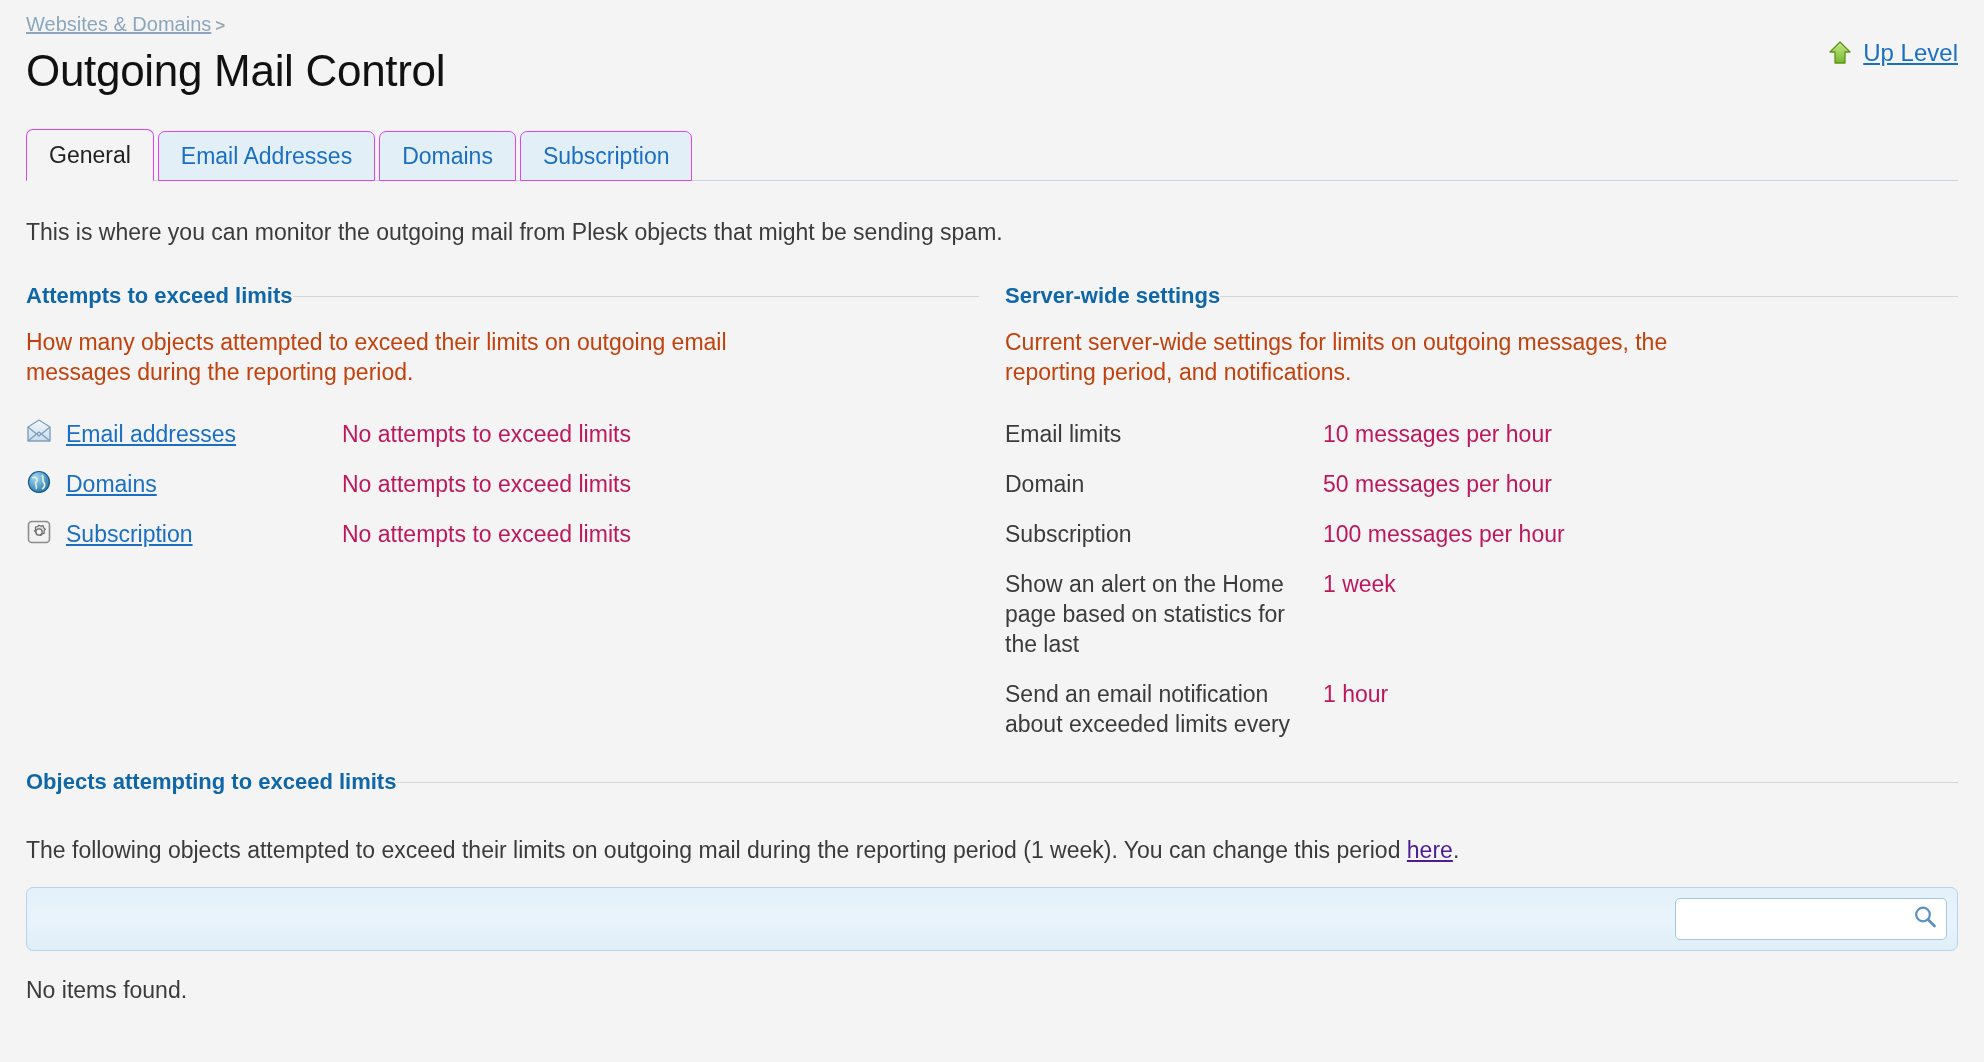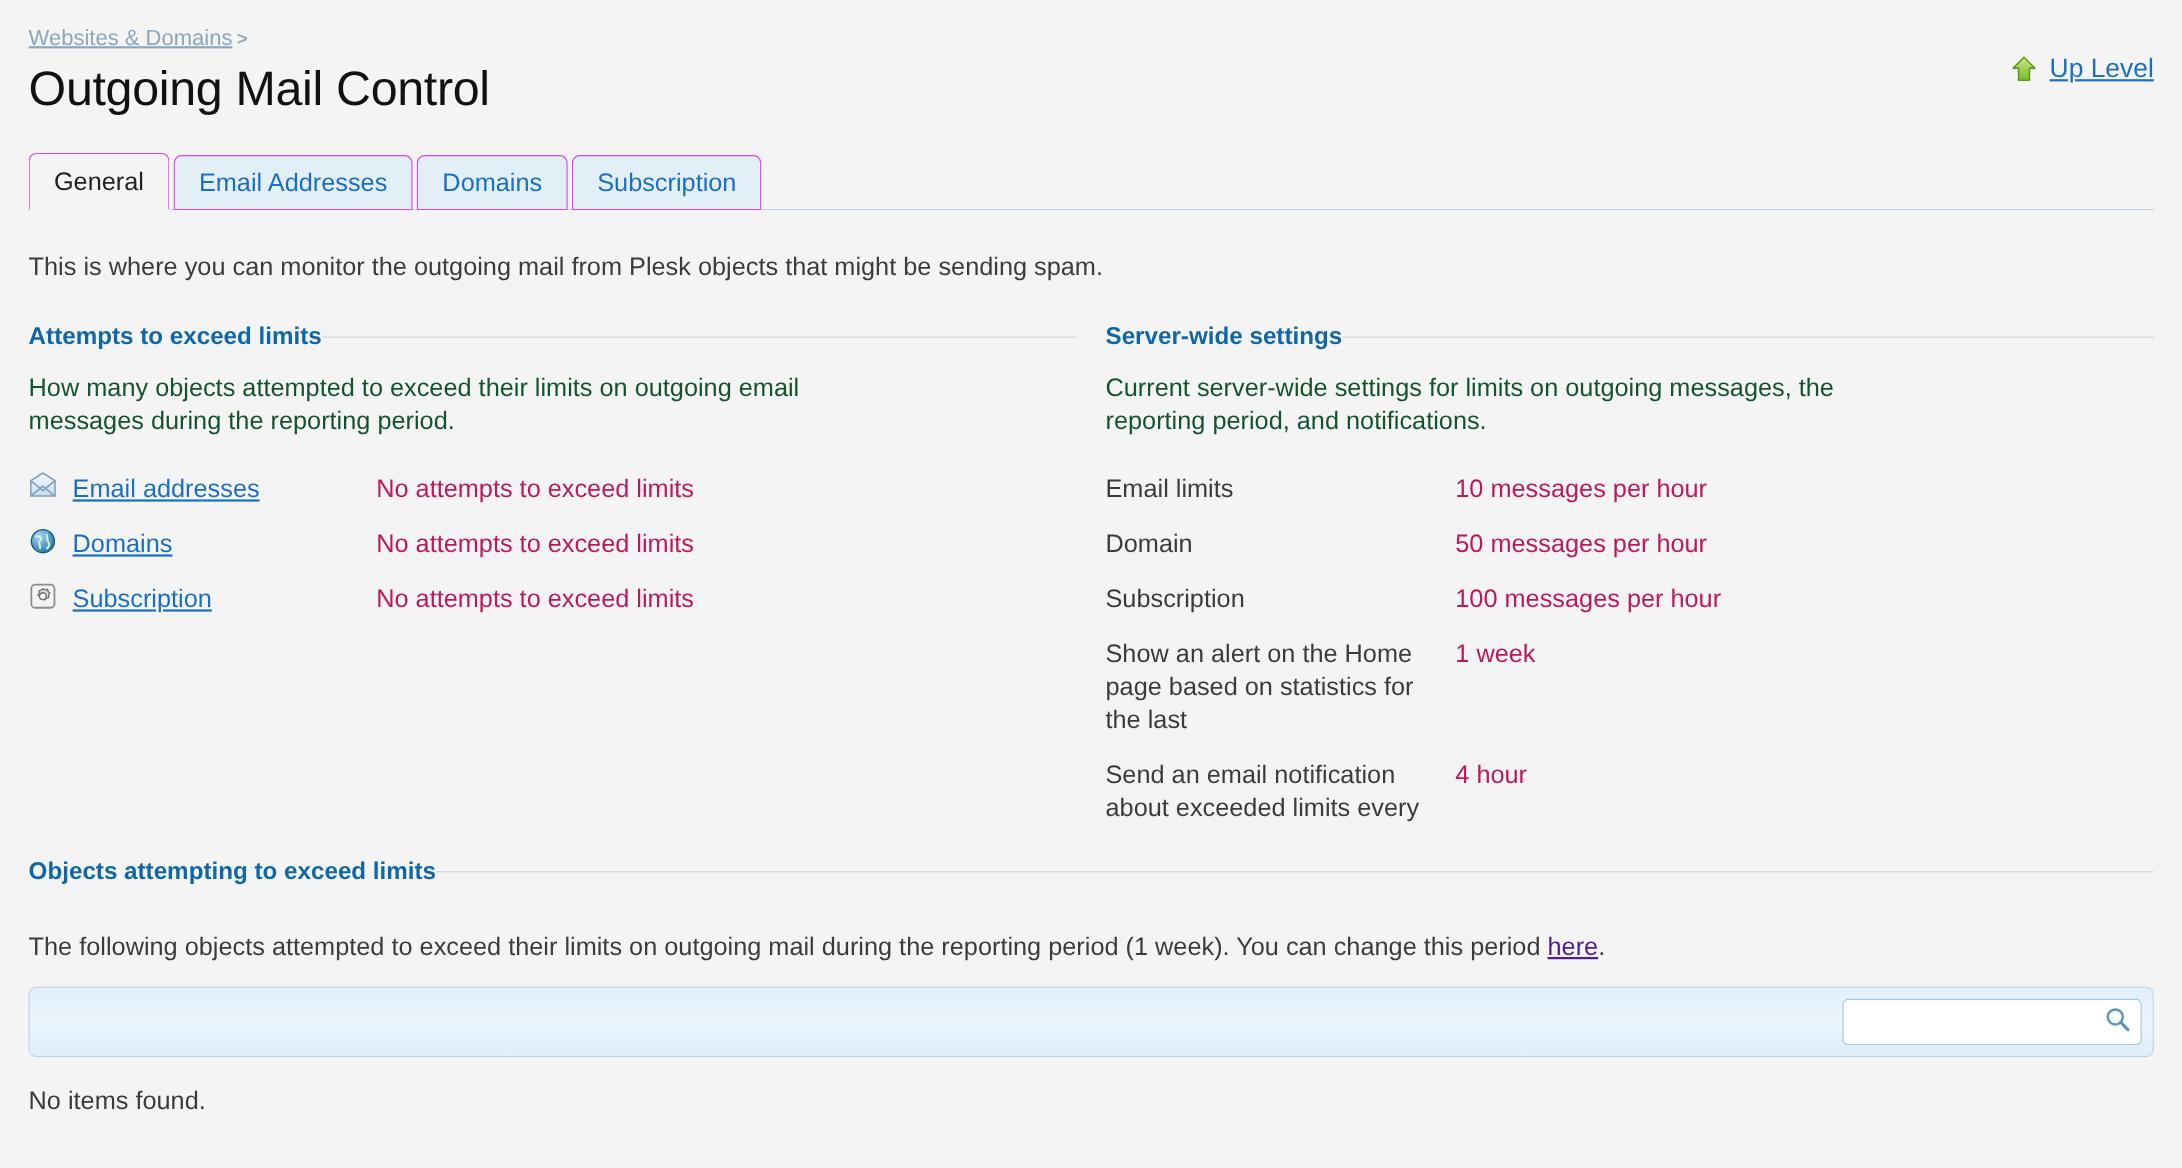--- a/index.html
+++ b/index.html
@@ -4,21 +4,21 @@
 <style>
   * { box-sizing: border-box; }
   html, body {
     margin: 0; padding: 0;
     width: 1984px; height: 1062px;
     background: #f4f4f4;
     font-family: "Liberation Sans", sans-serif;
     color: #333333;
     overflow: hidden;
   }
-  .page { position: relative; width: 1984px; height: 1062px; padding: 12px 26px; }
+  .page { position: relative; width: 1984px; height: 1062px; padding: 1px 26px; }
 
   
   .breadcrumb {
     padding-top: 10px;
     font-size: 20px;
     line-height: 26px;
     color: #8ba6bd;
   }
   .breadcrumb a {
     color: #8ba6bd;
@@ -98,21 +98,21 @@
   }
   .sec-head .rule {
     flex: 1 1 auto;
     height: 1px;
     background: #cfd6dc;
   }
   .sec-desc {
     margin-top: 18px;
     font-size: 23px;
     line-height: 30px;
-    color: #14532d;
+    color: #c2410c;
     max-width: 745px;
   }
 
   .kv { margin-top: 32px; }
   .kv-row {
     display: flex;
     align-items: flex-start;
     margin-bottom: 20px;
     font-size: 23px;
     line-height: 30px;
@@ -317,21 +317,21 @@
           <div class="v">100 messages per hour</div>
         </div>
 
         <div class="kv-row">
           <div class="k">Show an alert on the Home page based on statistics for the last</div>
           <div class="v">1 week</div>
         </div>
 
         <div class="kv-row">
           <div class="k">Send an email notification about exceeded limits every</div>
-          <div class="v">4 hour</div>
+          <div class="v">1 hour</div>
         </div>
 
       </div>
     </div>
   </div>
 
   <div class="bottom">
     <div class="sec-head">
       <span>Objects attempting to exceed limits</span>
       <span class="rule"></span>

